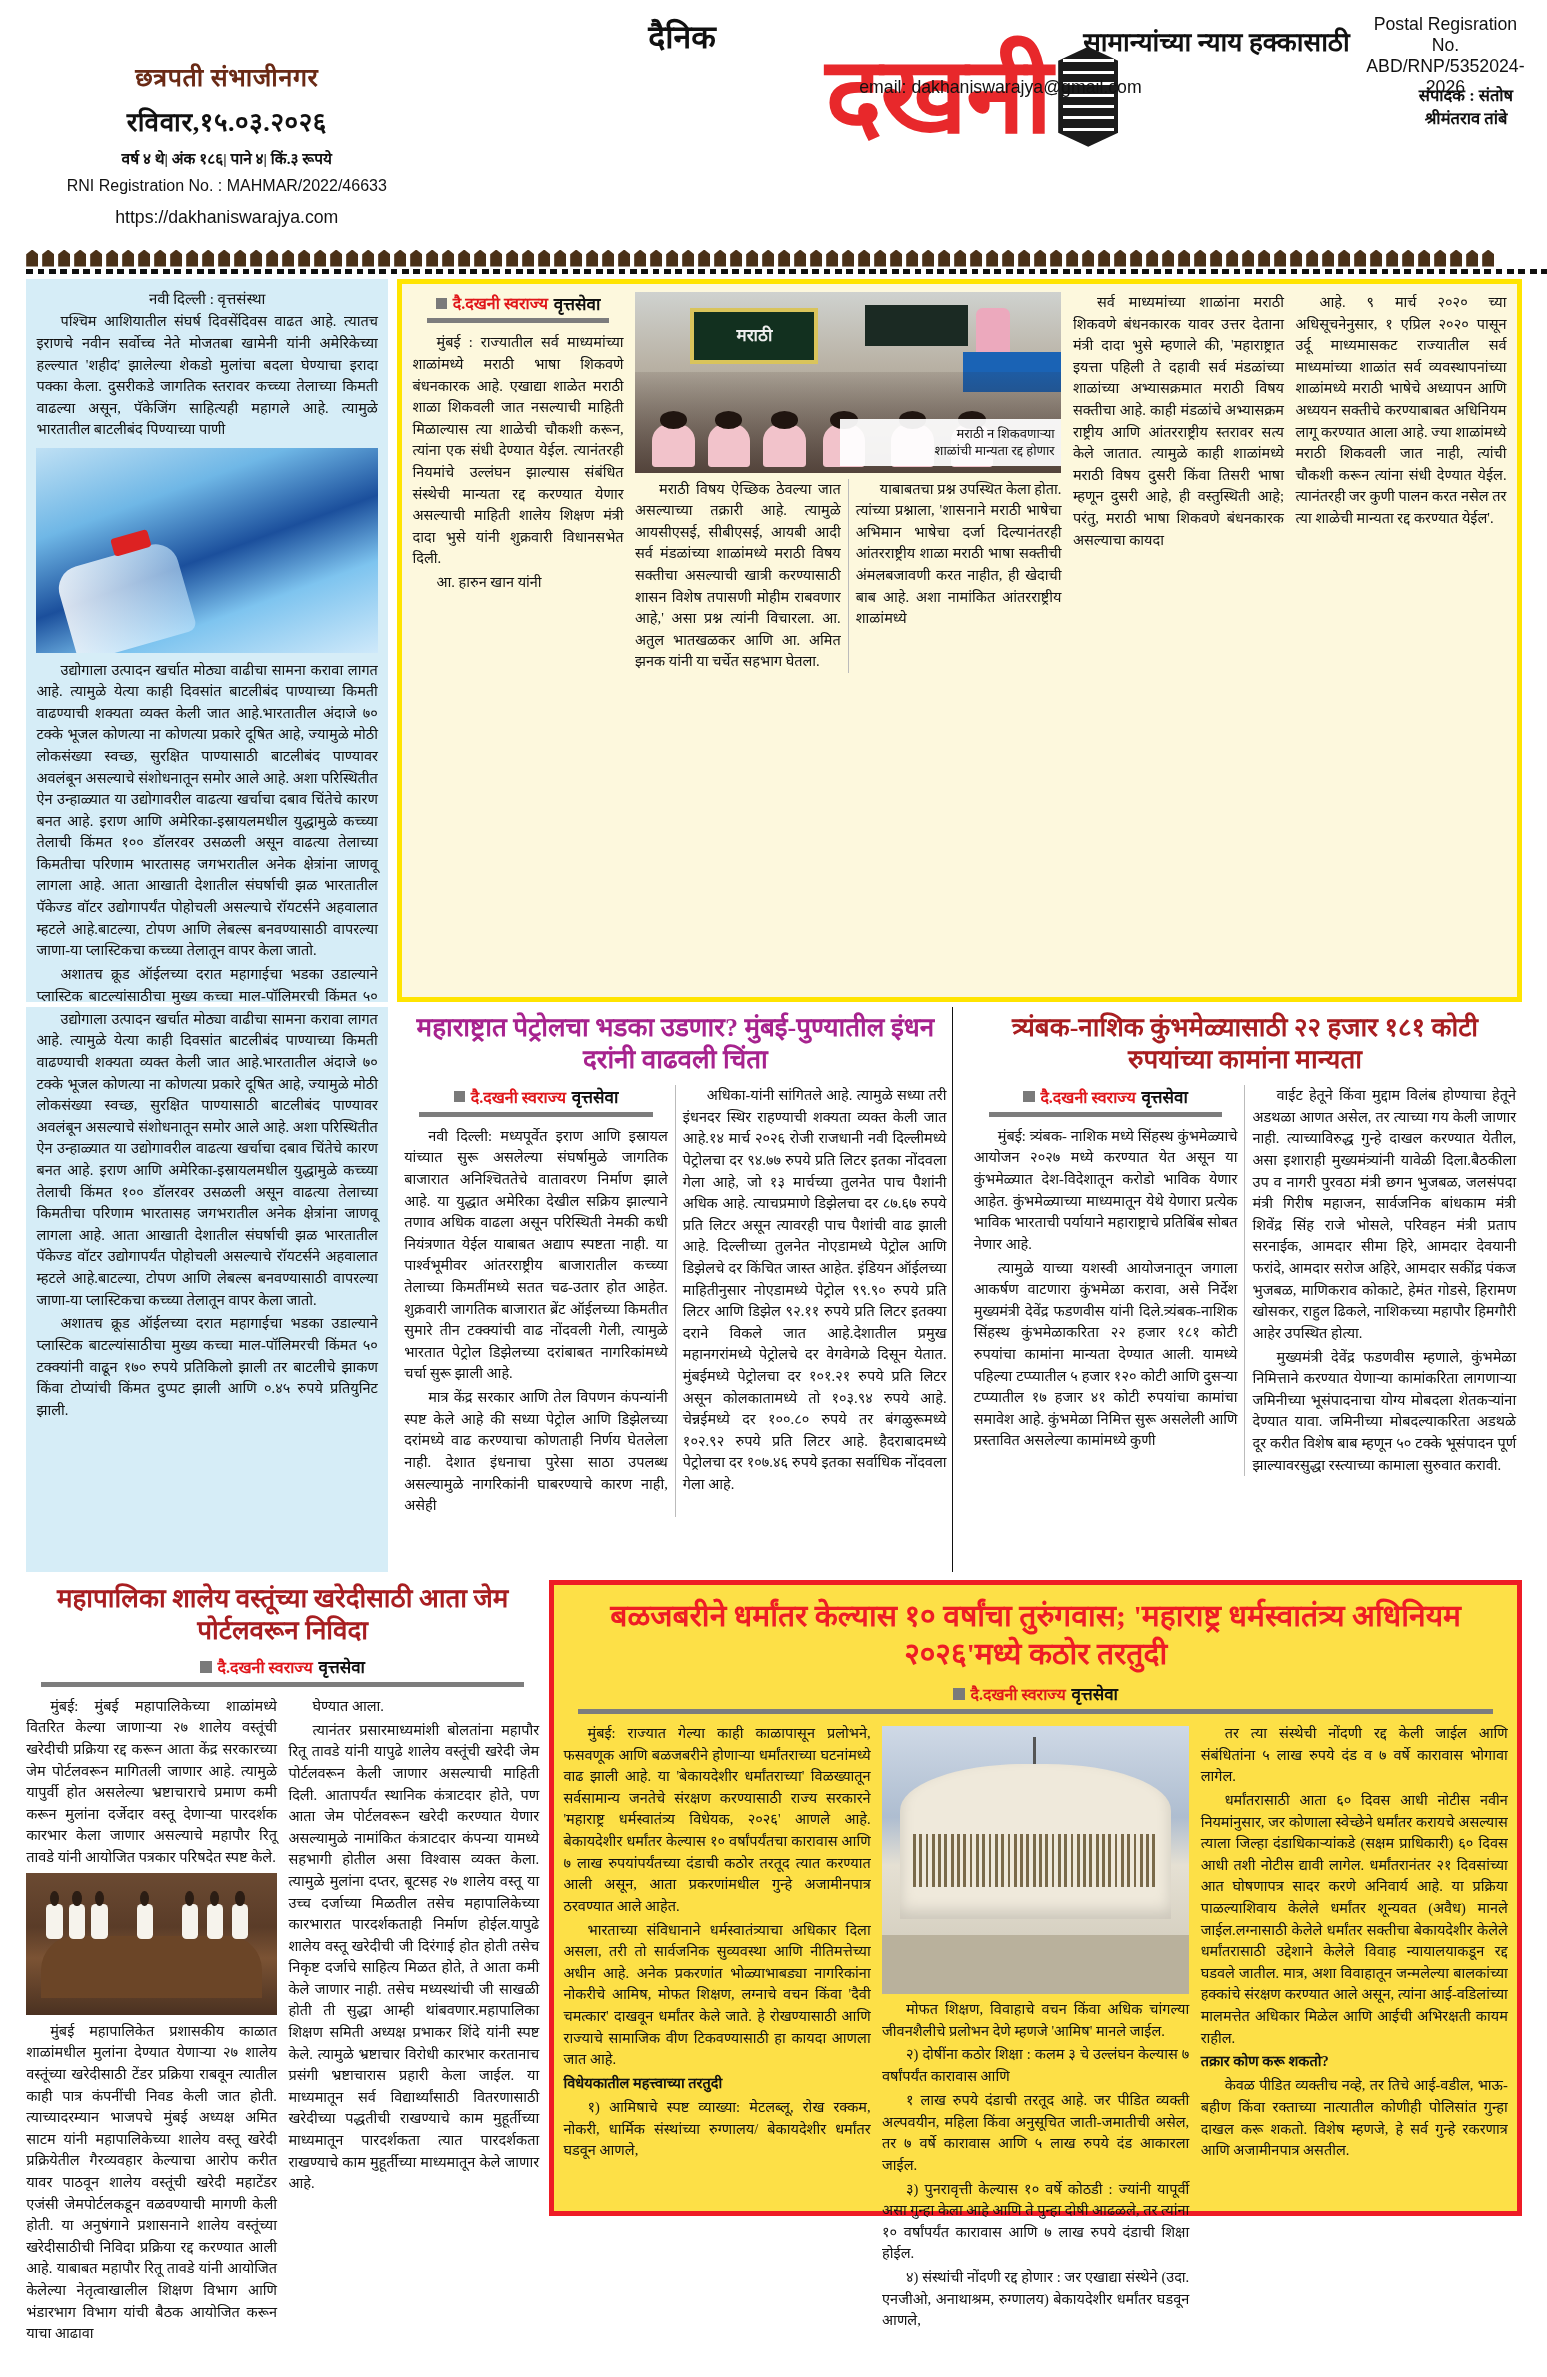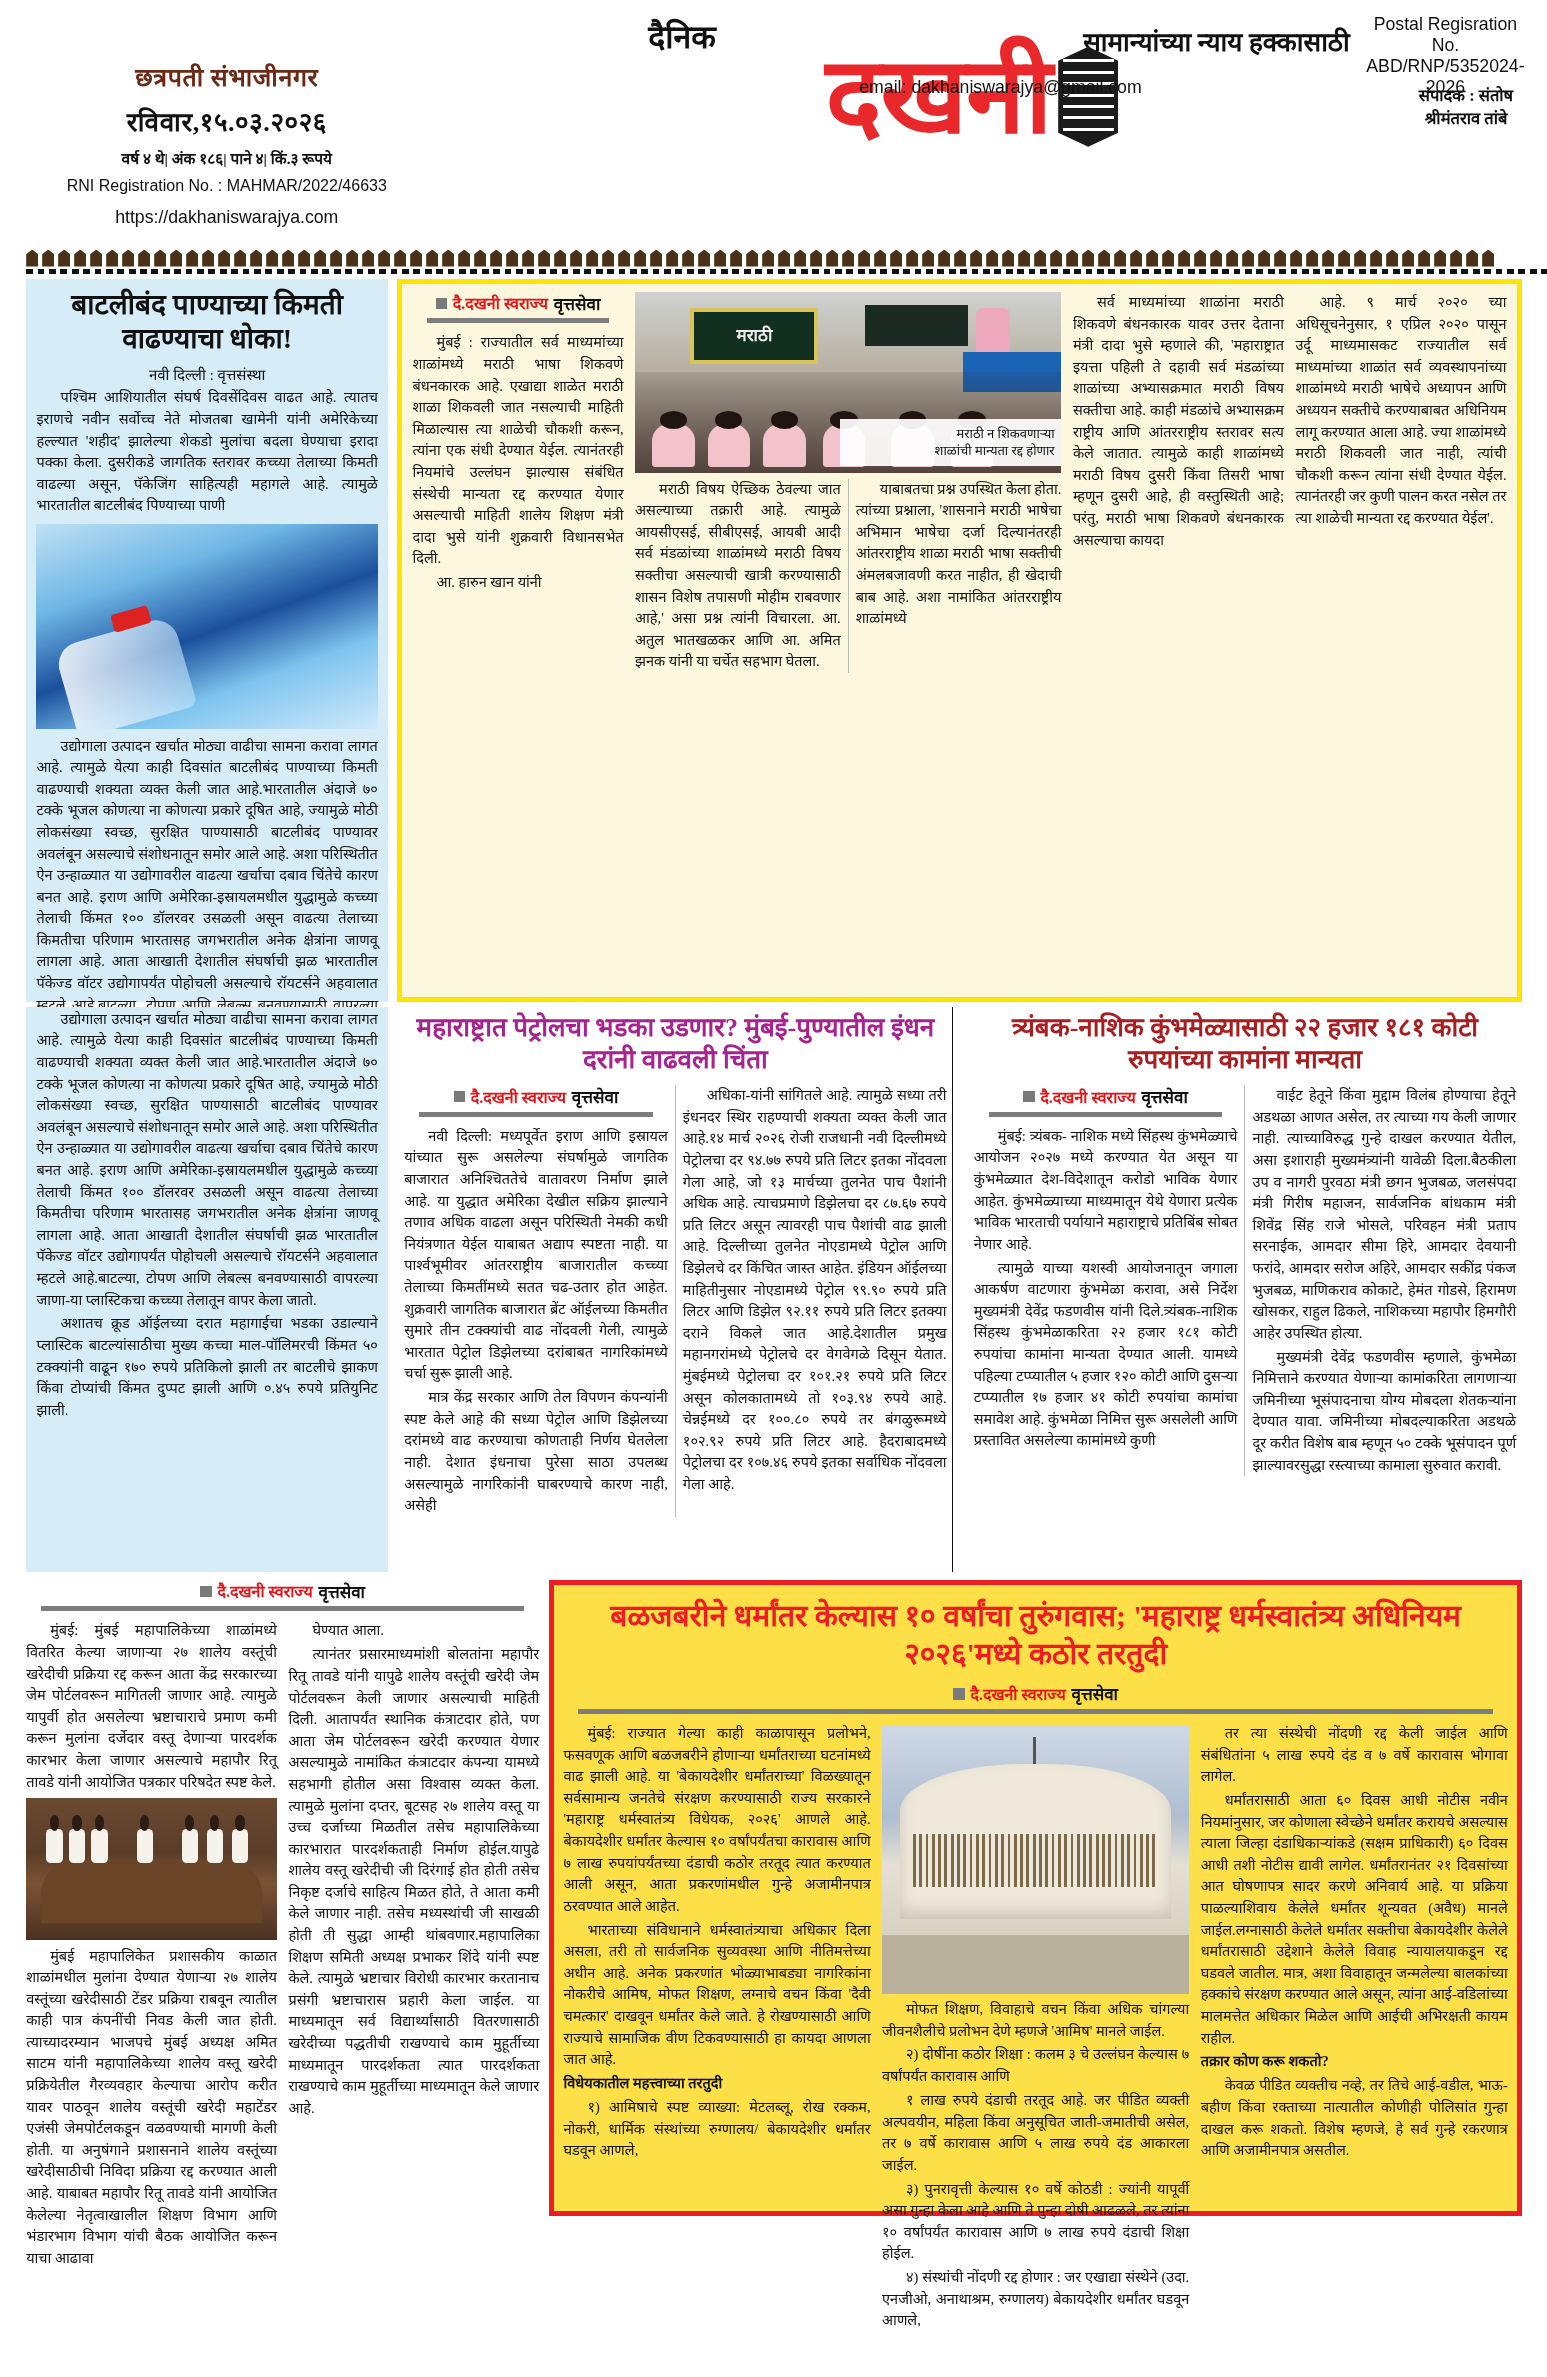--- a/index.html
+++ b/index.html
@@ -383,21 +383,20 @@
         <span></span>
         <span></span>
         <span></span>
 
       </div>
   </div>
 
   <div class="top-row">
 
     <div class="col-left">
-      <div class="cl-head">बाटलीबंद पाण्याच्या किमती वाढण्याचा धोका!</div>
       <div class="cl-place">नवी दिल्ली : वृत्तसंस्था</div>
       <div class="body-txt">
         <p>पश्चिम आशियातील संघर्ष दिवसेंदिवस वाढत आहे. त्यातच इराणचे नवीन सर्वोच्च नेते मोजतबा खामेनी यांनी अमेरिकेच्या हल्ल्यात 'शहीद' झालेल्या शेकडो मुलांचा बदला घेण्याचा इरादा पक्का केला. दुसरीकडे जागतिक स्तरावर कच्च्या तेलाच्या किमती वाढल्या असून, पॅकेजिंग साहित्यही महागले आहे. त्यामुळे भारतातील बाटलीबंद पिण्याच्या पाणी</p>
       </div>
       <div class="cl-img"></div>
       <div class="body-txt">
         <p>उद्योगाला उत्पादन खर्चात मोठ्या वाढीचा सामना करावा लागत आहे. त्यामुळे येत्या काही दिवसांत बाटलीबंद पाण्याच्या किमती वाढण्याची शक्यता व्यक्त केली जात आहे.भारतातील अंदाजे ७० टक्के भूजल कोणत्या ना कोणत्या प्रकारे दूषित आहे, ज्यामुळे मोठी लोकसंख्या स्वच्छ, सुरक्षित पाण्यासाठी बाटलीबंद पाण्यावर अवलंबून असल्याचे संशोधनातून समोर आले आहे. अशा परिस्थितीत ऐन उन्हाळ्यात या उद्योगावरील वाढत्या खर्चाचा दबाव चिंतेचे कारण बनत आहे. इराण आणि अमेरिका-इस्रायलमधील युद्धामुळे कच्च्या तेलाची किंमत १०० डॉलरवर उसळली असून वाढत्या तेलाच्या किमतीचा परिणाम भारतासह जगभरातील अनेक क्षेत्रांना जाणवू लागला आहे. आता आखाती देशातील संघर्षाची झळ भारतातील पॅकेज्ड वॉटर उद्योगापर्यंत पोहोचली असल्याचे रॉयटर्सने अहवालात म्हटले आहे.बाटल्या, टोपण आणि लेबल्स बनवण्यासाठी वापरल्या जाणा-या प्लास्टिकचा कच्च्या तेलातून वापर केला जातो.</p>
         <p>अशातच क्रूड ऑईलच्या दरात महागाईचा भडका उडाल्याने प्लास्टिक बाटल्यांसाठीचा मुख्य कच्चा माल-पॉलिमरची किंमत ५० टक्क्यांनी वाढून १७० रुपये प्रतिकिलो झाली तर बाटलीचे झाकण किंवा टोप्यांची किंमत दुप्पट झाली आणि ०.४५ रुपये प्रतियुनिट झाली.</p>
       </div>
     </div>
@@ -504,20 +503,21 @@
           <p>वाईट हेतूने किंवा मुद्दाम विलंब होण्याचा हेतूने अडथळा आणत असेल, तर त्याच्या गय केली जाणार नाही. त्याच्याविरुद्ध गुन्हे दाखल करण्यात येतील, असा इशाराही मुख्यमंत्र्यांनी यावेळी दिला.बैठकीला उप व नागरी पुरवठा मंत्री छगन भुजबळ, जलसंपदा मंत्री गिरीष महाजन, सार्वजनिक बांधकाम मंत्री शिवेंद्र सिंह राजे भोसले, परिवहन मंत्री प्रताप सरनाईक, आमदार सीमा हिरे, आमदार देवयानी फरांदे, आमदार सरोज अहिरे, आमदार सकींद्र पंकज भुजबळ, माणिकराव कोकाटे, हेमंत गोडसे, हिरामण खोसकर, राहुल ढिकले, नाशिकच्या महापौर हिमगौरी आहेर उपस्थित होत्या.</p>
           <p>मुख्यमंत्री देवेंद्र फडणवीस म्हणाले, कुंभमेळा निमित्ताने करण्यात येणाऱ्या कामांकरिता लागणाऱ्या जमिनीच्या भूसंपादनाचा योग्य मोबदला शेतकऱ्यांना देण्यात यावा. जमिनीच्या मोबदल्याकरिता अडथळे दूर करीत विशेष बाब म्हणून ५० टक्के भूसंपादन पूर्ण झाल्यावरसुद्धा रस्त्याच्या कामाला सुरुवात करावी.</p>
         </div>
       </div>
     </div>
   </div>
 
   <div class="bot-row">
 
     <div class="bot-left">
+      <div class="bl-head">महापालिका शालेय वस्तूंच्या खरेदीसाठी आता जेम पोर्टलवरून निविदा</div>
       <div class="byline">
         <span class="sq"></span>
         <span class="nm">दै.दखनी स्वराज्य</span>
         <span class="sv">वृत्तसेवा</span>
       </div>
       <div class="byline-rule"></div>
       <div class="bl-cols">
         <div style="flex:1">
           <div class="body-txt">
             <p>मुंबई: मुंबई महापालिकेच्या शाळांमध्ये वितरित केल्या जाणाऱ्या २७ शालेय वस्तूंची खरेदीची प्रक्रिया रद्द करून आता केंद्र सरकारच्या जेम पोर्टलवरून मागितली जाणार आहे. त्यामुळे यापुर्वी होत असलेल्या भ्रष्टाचाराचे प्रमाण कमी करून मुलांना दर्जेदार वस्तू देणाऱ्या पारदर्शक कारभार केला जाणार असल्याचे महापौर रितू तावडे यांनी आयोजित पत्रकार परिषदेत स्पष्ट केले.</p>

